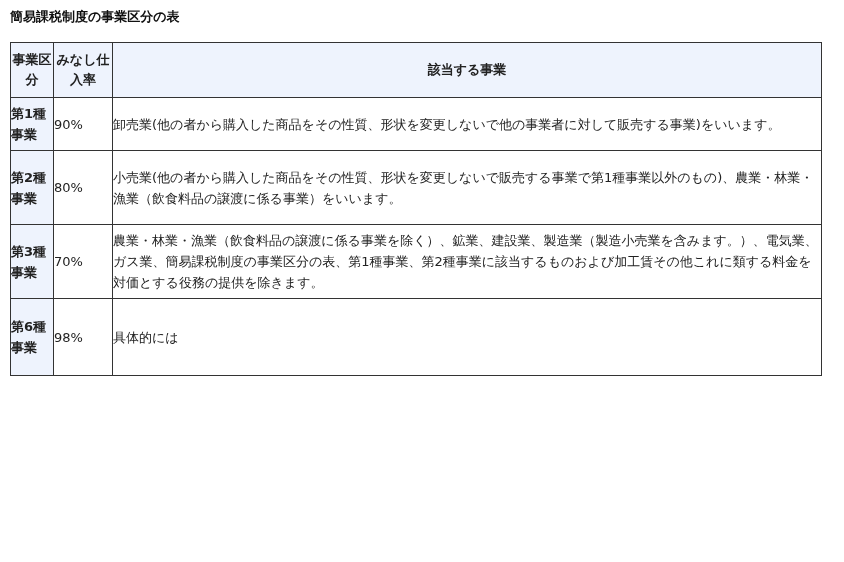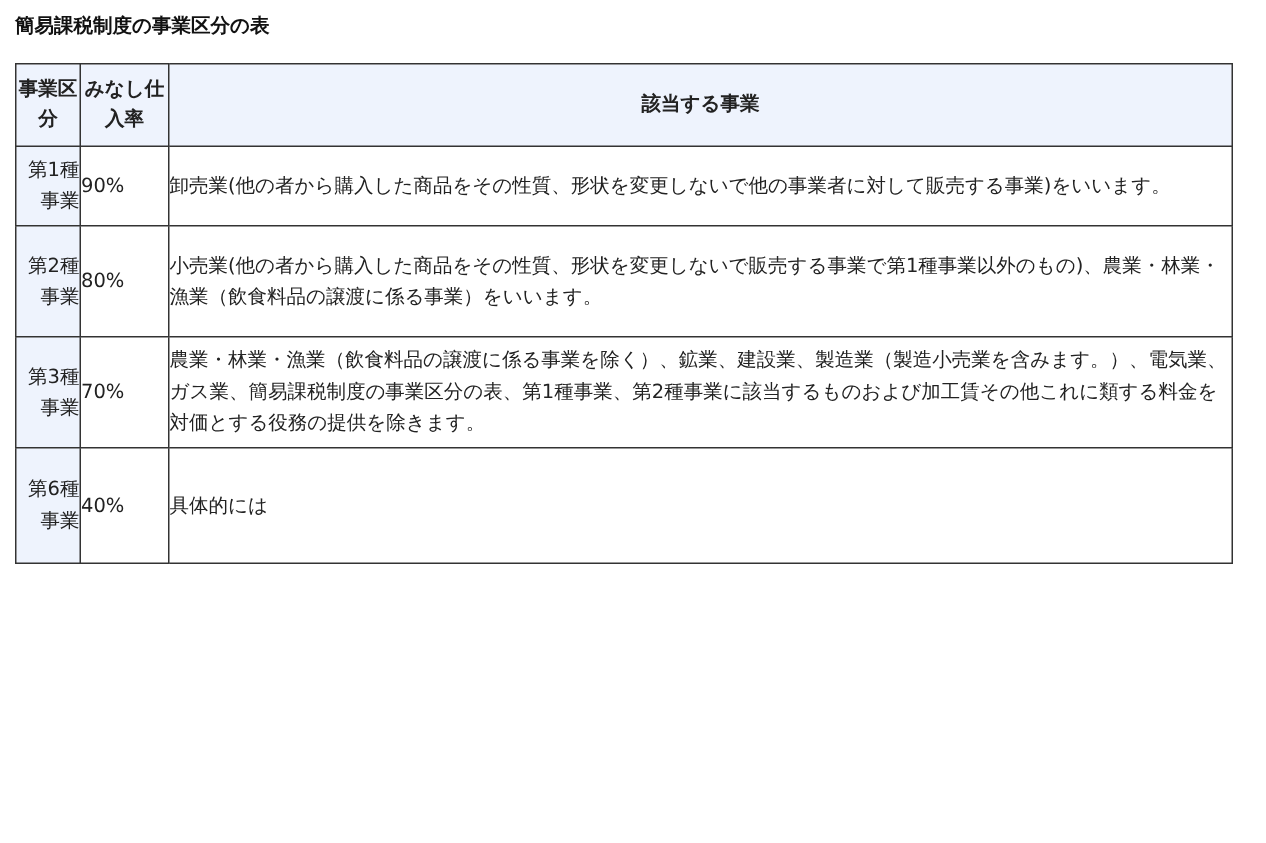--- a/index.html
+++ b/index.html
@@ -41,22 +41,22 @@
     font-weight: bold;
     color: #222222;
     height: 54px;
     line-height: 20px;
     text-align: center;
   }
   th.col-category { width: 42px; }
   th.col-rate { width: 58px; }
   td.category-cell {
     background: #eef3fd;
-    font-weight: normal;
-    text-align: right;
+    font-weight: bold;
+    text-align: left;
     line-height: 21px;
     padding: 1px 1px;
   }
   td.rate-cell {
     font-size: 13px;
   }
   td.desc-cell {
     padding: 2px 4px 4px 2px;
     line-height: 21px;
     vertical-align: top;
@@ -101,19 +101,19 @@
     </tr>
     <tr class="row-3">
       <td class="category-cell">第3種事業</td>
       <td class="rate-cell">70%</td>
       <td class="desc-cell">
         <span class="desc-line">農業・林業・漁業（飲食料品の譲渡に係る事業を除く）、鉱業、建設業、製造業（製造小売業を含みます。）、電気業、ガス業、簡易課税制度の事業区分の表、第1種事業、第2種事業に該当するものおよび加工賃その他これに類する料金を対価とする役務の提供を除きます。</span>
       </td>
     </tr>
     <tr class="row-6">
       <td class="category-cell">第6種事業</td>
-      <td class="rate-cell">40%</td>
+      <td class="rate-cell">98%</td>
       <td class="desc-cell center">
         <span class="desc-line">具体的には</span>
       </td>
     </tr>
   </tbody>
 </table>
 
 </body></html>

